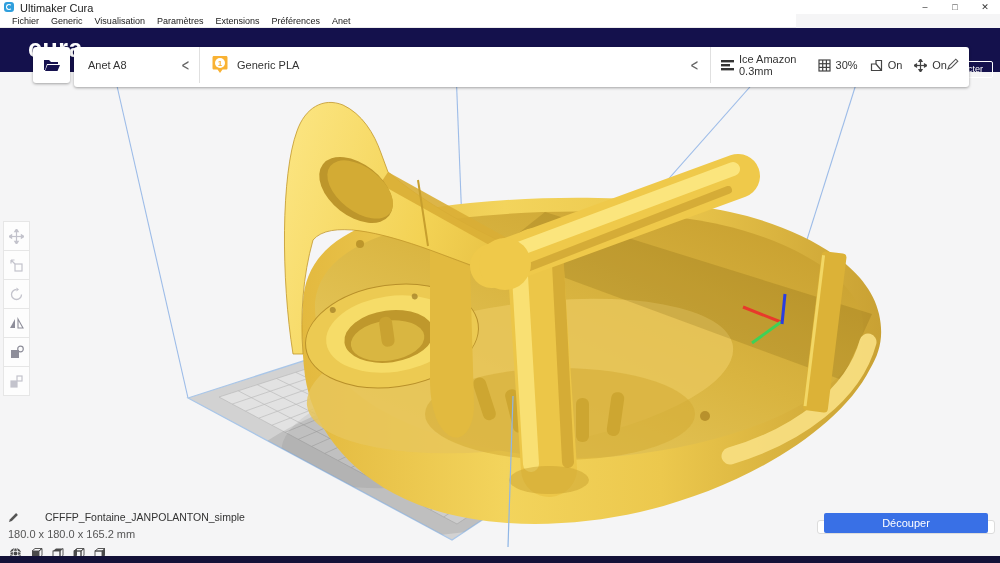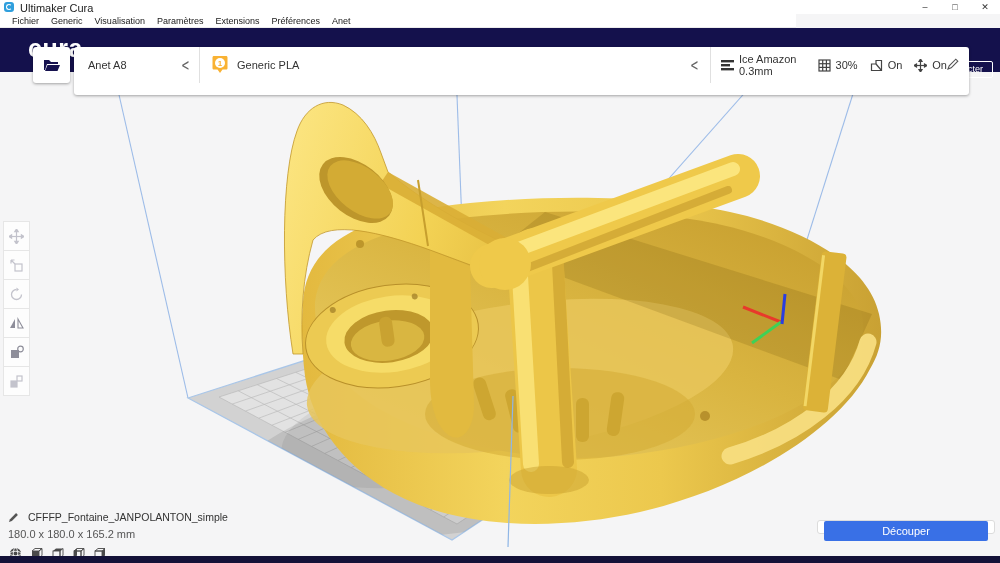--- a/index.html
+++ b/index.html
@@ -27,21 +27,21 @@
   #stage-tabs{position:absolute;left:0;right:0;top:31px;display:flex;justify-content:center;}
   .stage-tab{height:19px;line-height:19px;padding:0 17px;font-size:10px;letter-spacing:.8px;color:#d8d8ea;cursor:pointer;}
   .stage-tab.active{background:#ffffff;color:#14114c;border-radius:1px;}
   #header-actions{position:absolute;right:7px;top:33px;display:flex;gap:8px;}
   .hdr-btn{height:15px;line-height:15px;padding:0 9px;border:1px solid #ffffff;border-radius:2px;
     color:#ffffff;font-size:9px;background:transparent;cursor:pointer;}
   
   #config-row{position:absolute;left:33px;top:47px;height:36px;display:flex;z-index:20;}
   #open-file-btn{width:37px;height:36px;background:#fff;border-radius:3px;margin-right:4px;
     display:flex;align-items:center;justify-content:center;box-shadow:0 1px 3px rgba(0,0,0,.35);cursor:pointer;}
-  #config-cards{display:flex;height:48px;background:#fff;border-radius:3px;box-shadow:0 1px 3px rgba(0,0,0,.35);}
+  #config-cards{display:flex;height:40px;background:#fff;border-radius:3px;box-shadow:0 1px 3px rgba(0,0,0,.35);}
   .cfg-card{display:flex;align-items:center;height:36px;box-sizing:border-box;cursor:pointer;}
   #printer-card{width:125px;padding:0 10px 0 14px;}
   #material-card{width:511px;padding:0 12px;border-left:1px solid #e0e0e0;}
   #settings-card{width:259px;padding:10px 10px;border-left:1px solid #e0e0e0;}
   .cfg-label{font-size:11px;color:#333;}
   .chevron{margin-left:auto;font-size:12px;color:#666;font-family:"DejaVu Sans Mono",monospace;transform:scaleY(1.4);}
   #extruder-badge{margin-right:9px;}
   .mini-icon{margin:0 5px 0 10px;display:inline-flex;}
   .mini-icon:first-child{margin-left:0;}
   .cfg-val{font-size:11px;color:#333;}
@@ -49,28 +49,28 @@
   
   #viewport{position:absolute;left:0;top:28px;width:1000px;height:528px;background:#f5f5f6;z-index:1;}
   #scene{position:absolute;left:0;top:0;z-index:1;}
   
   #tool-column{position:absolute;left:3px;top:221px;width:27px;z-index:15;}
   .tool-btn{width:27px;height:30px;background:#fdfdfd;border:1px solid #e6e6e6;margin-top:-1px;
     display:flex;align-items:center;justify-content:center;cursor:pointer;box-sizing:border-box;}
   .tool-btn:first-child{margin-top:0;}
   
   #model-info{position:absolute;left:8px;top:511px;z-index:15;}
-  #model-name-row{display:flex;align-items:center;gap:9px;}
+  #model-name-row{display:flex;align-items:center;gap:26px;}
   #model-name{font-size:10.5px;color:#333;}
   #model-dims{font-size:11px;color:#555;margin-top:5px;}
   #view-presets{display:flex;gap:7px;margin-top:6px;align-items:center;}
   .vp-btn{width:14px;height:14px;display:flex;align-items:center;justify-content:center;cursor:pointer;}
   
   #slice-panel{position:absolute;right:5px;top:520px;width:178px;height:14px;background:#fff;
-    border:1px solid #dcdcdc;border-radius:3px;z-index:15;display:flex;align-items:flex-start;justify-content:center;box-sizing:border-box;}
+    border:1px solid #dcdcdc;border-radius:3px;z-index:15;display:flex;align-items:flex-end;justify-content:center;box-sizing:border-box;}
   #slice-button{width:164px;height:20px;background:#3970e6;color:#fff;font-size:11px;border:none;border-radius:2px;
     display:flex;align-items:center;justify-content:center;cursor:pointer;font-family:"Liberation Sans",sans-serif;}
   
   #bottom-strip{position:absolute;left:0;bottom:0;width:1000px;height:7px;background:#131138;z-index:30;}
 </style>
 </head>
 <body>
 
 <div id="titlebar">
   <div id="app-icon"></div>

